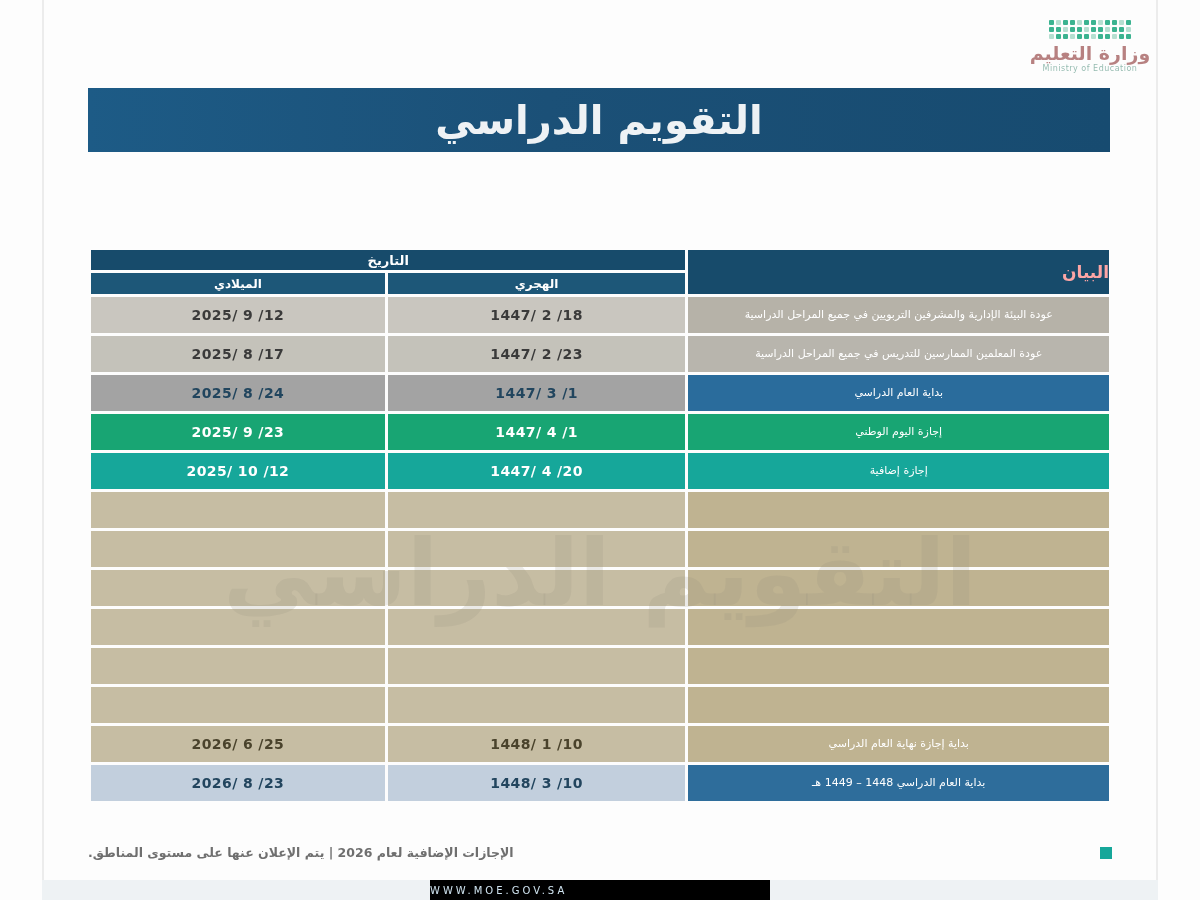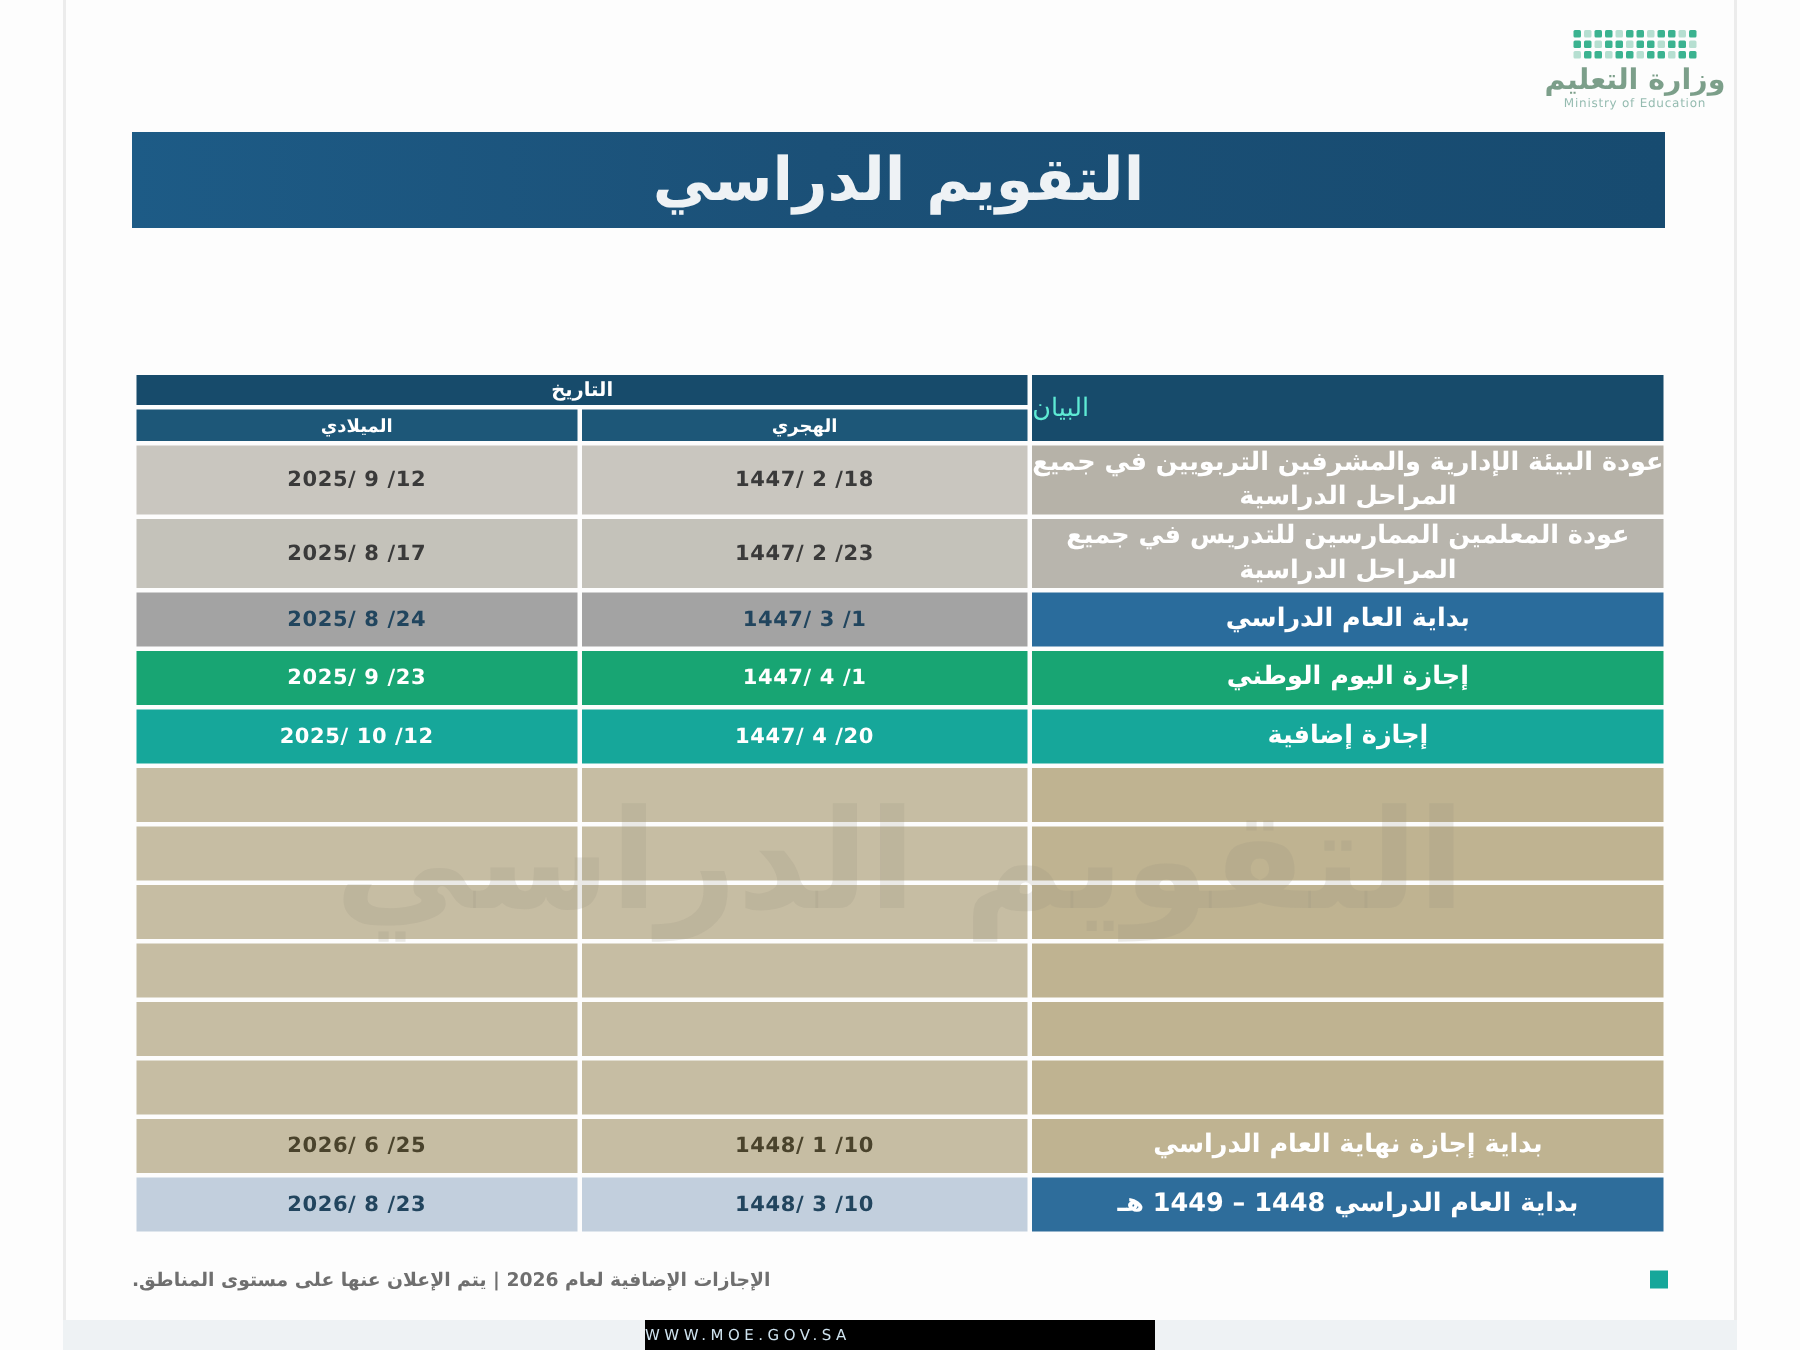--- a/index.html
+++ b/index.html
@@ -56,21 +56,21 @@
     width: 5px;
     height: 5px;
     background: #19a67c;
     border-radius: 1px;
     opacity: .85;
   }
   #logo .dots i.pale { background: #a9d9c9; }
   #logo .ar {
     font-size: 19px;
     font-weight: 700;
-    color: #14532d;
+    color: #7f1d1d;
     letter-spacing: 1px;
     opacity: .55;
     line-height: 1.1;
   }
   #logo .en {
     font-size: 8px;
     color: #2d7a64;
     opacity: .5;
     letter-spacing: .5px;
   }
@@ -139,38 +139,38 @@
     background: #1d5778;
     color: #fff;
     font-size: 12px;
     font-weight: 700;
     height: 21px;
     text-align: center;
     vertical-align: middle;
   }
   .hdr-right {
     background: #174b6b;
-    color: #5eead4;
+    color: #fca5a5;
     font-size: 17px;
-    font-weight: 400;
-    text-align: left;
+    font-weight: 700;
+    text-align: right;
     vertical-align: middle;
   }
   .cell {
     height: 36px;
     text-align: center;
     vertical-align: middle;
     font-size: 14px;
     font-weight: 700;
     color: #2a2a2a;
     letter-spacing: .4px;
   }
   .cell.desc {
-    font-size: 17px;
-    font-weight: 700;
+    font-size: 11px;
+    font-weight: 400;
     line-height: 1.35;
     padding: 2px 10px;
     margin-left: 48px;
   }
   
   .c-grey-a { background: #b6b2a8; color: #ffffff; }
   .c-grey-b { background: #c9c6bf; color: #3a3a3a; }
   .c-grey-c { background: #b8b5ad; color: #ffffff; }
   .c-grey-d { background: #c4c2ba; color: #3a3a3a; }
   .c-blue-l { background: #a3a3a3; color: #21455e; }

